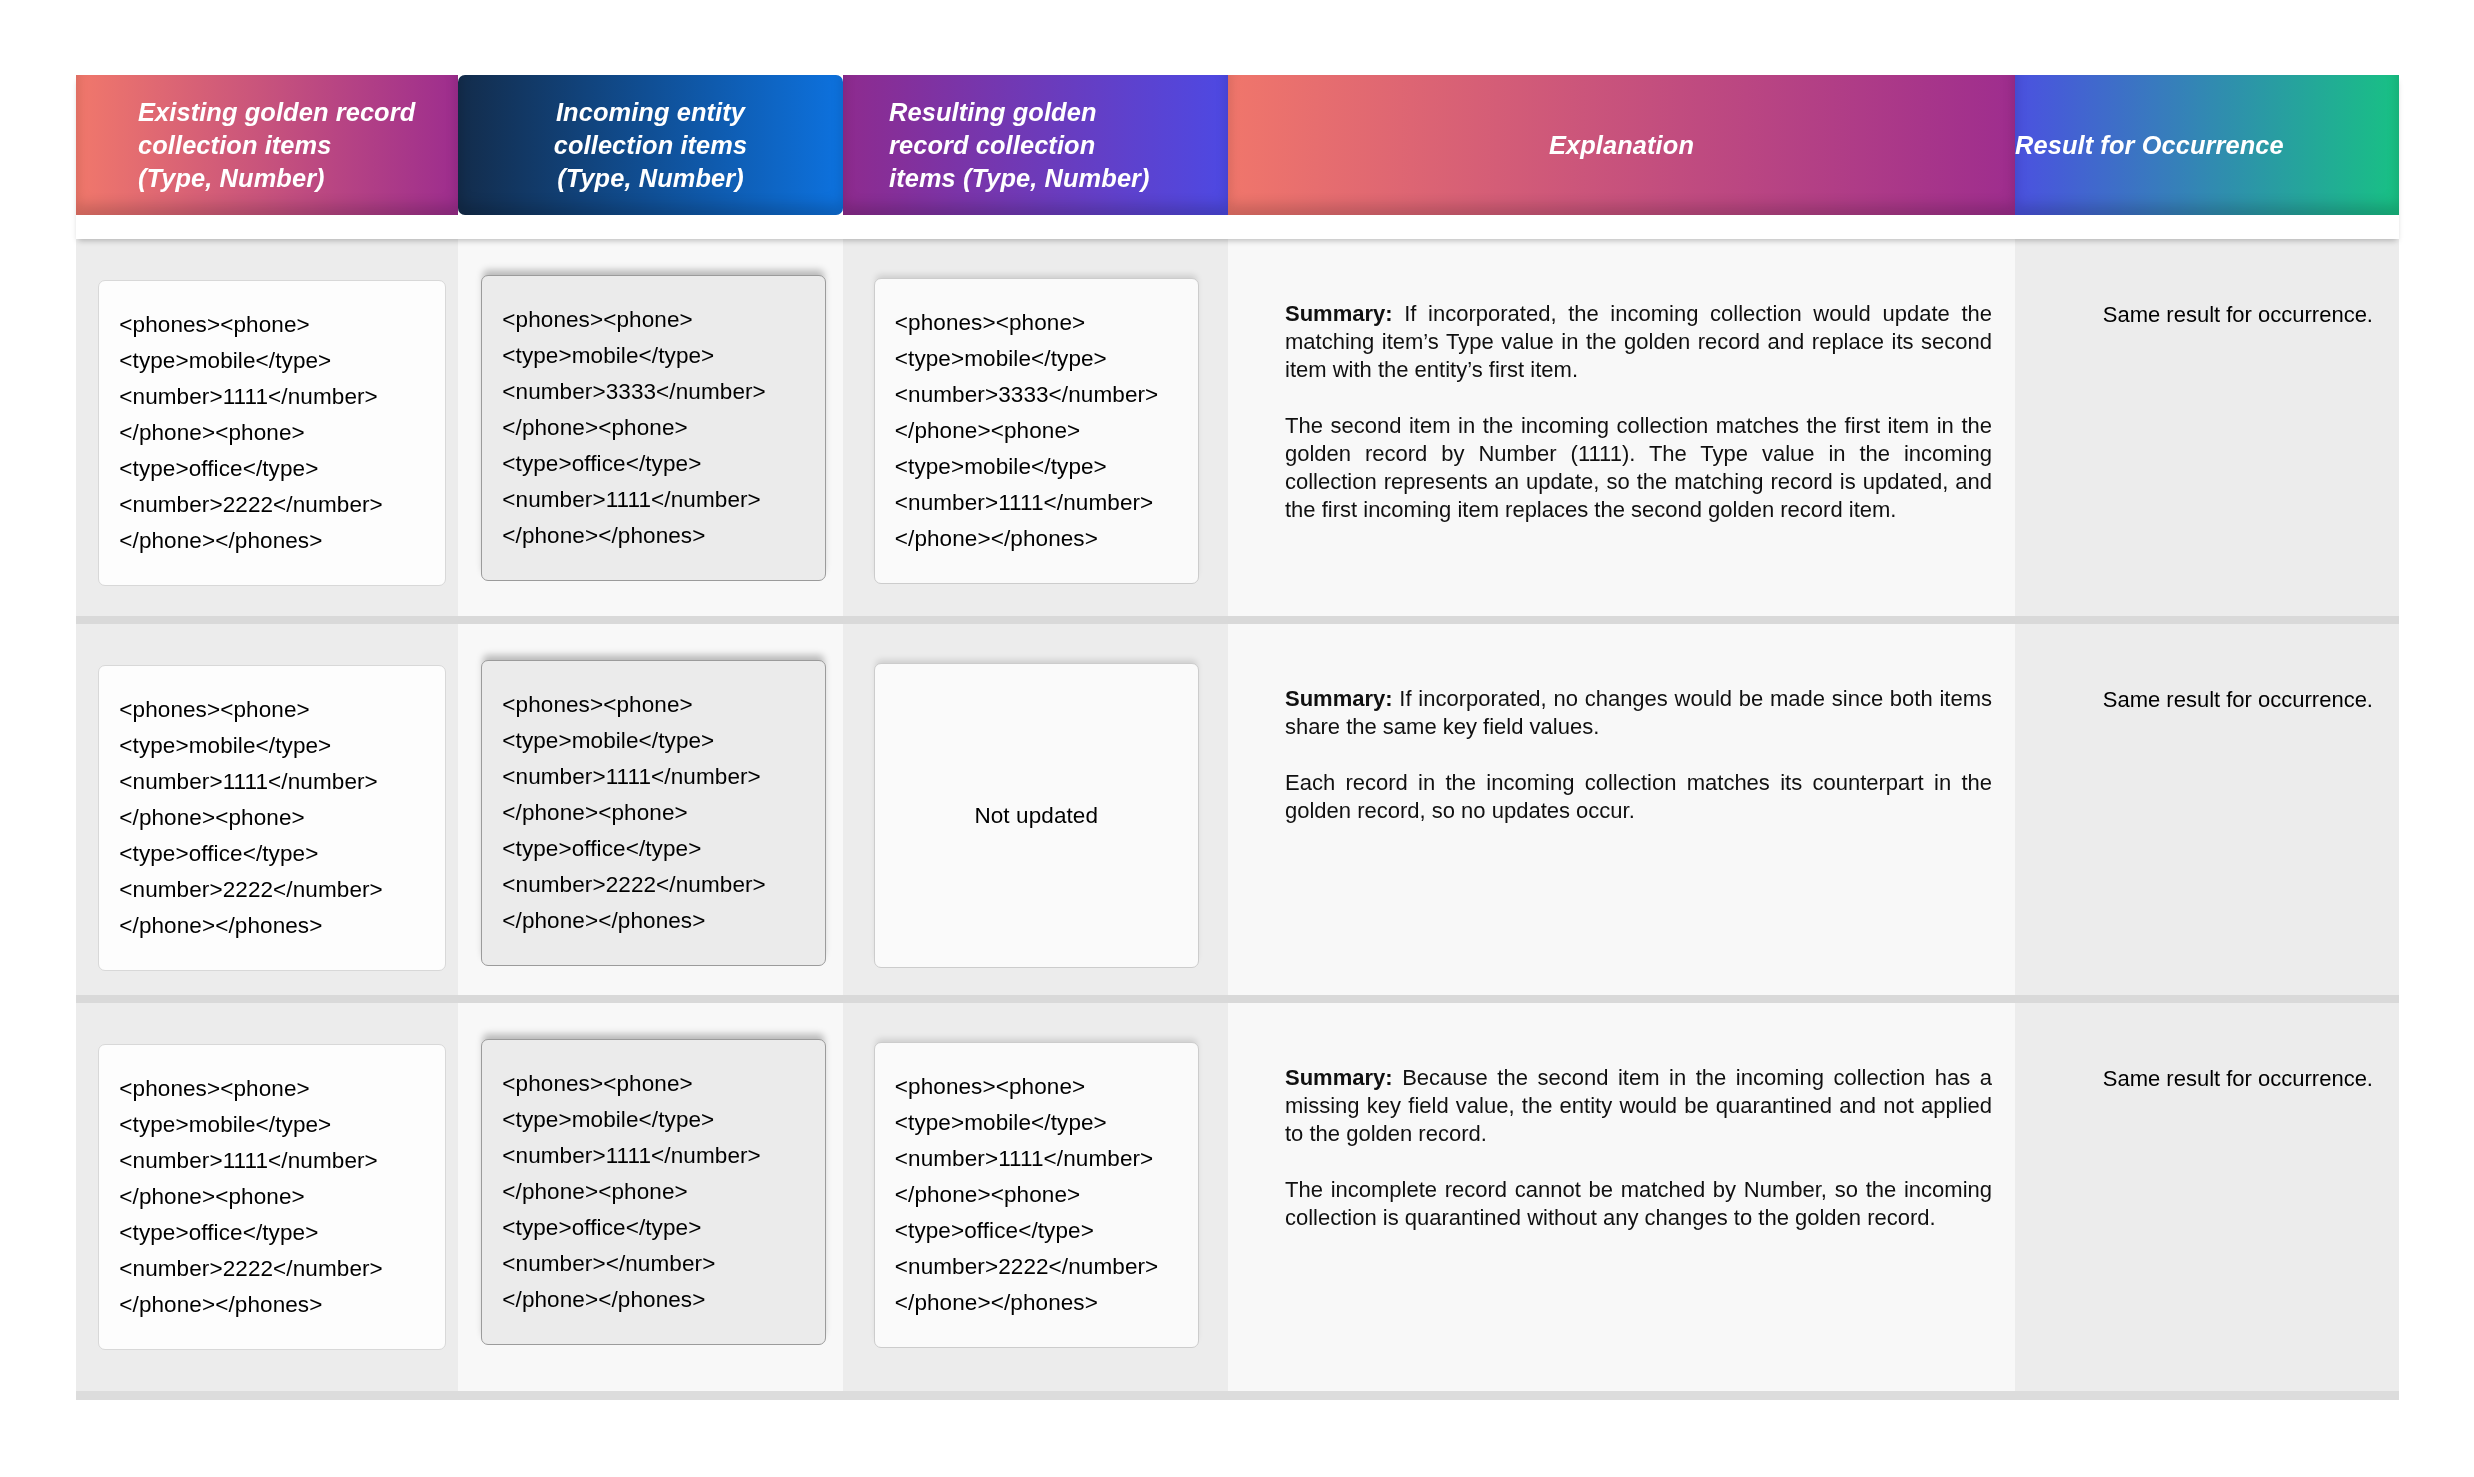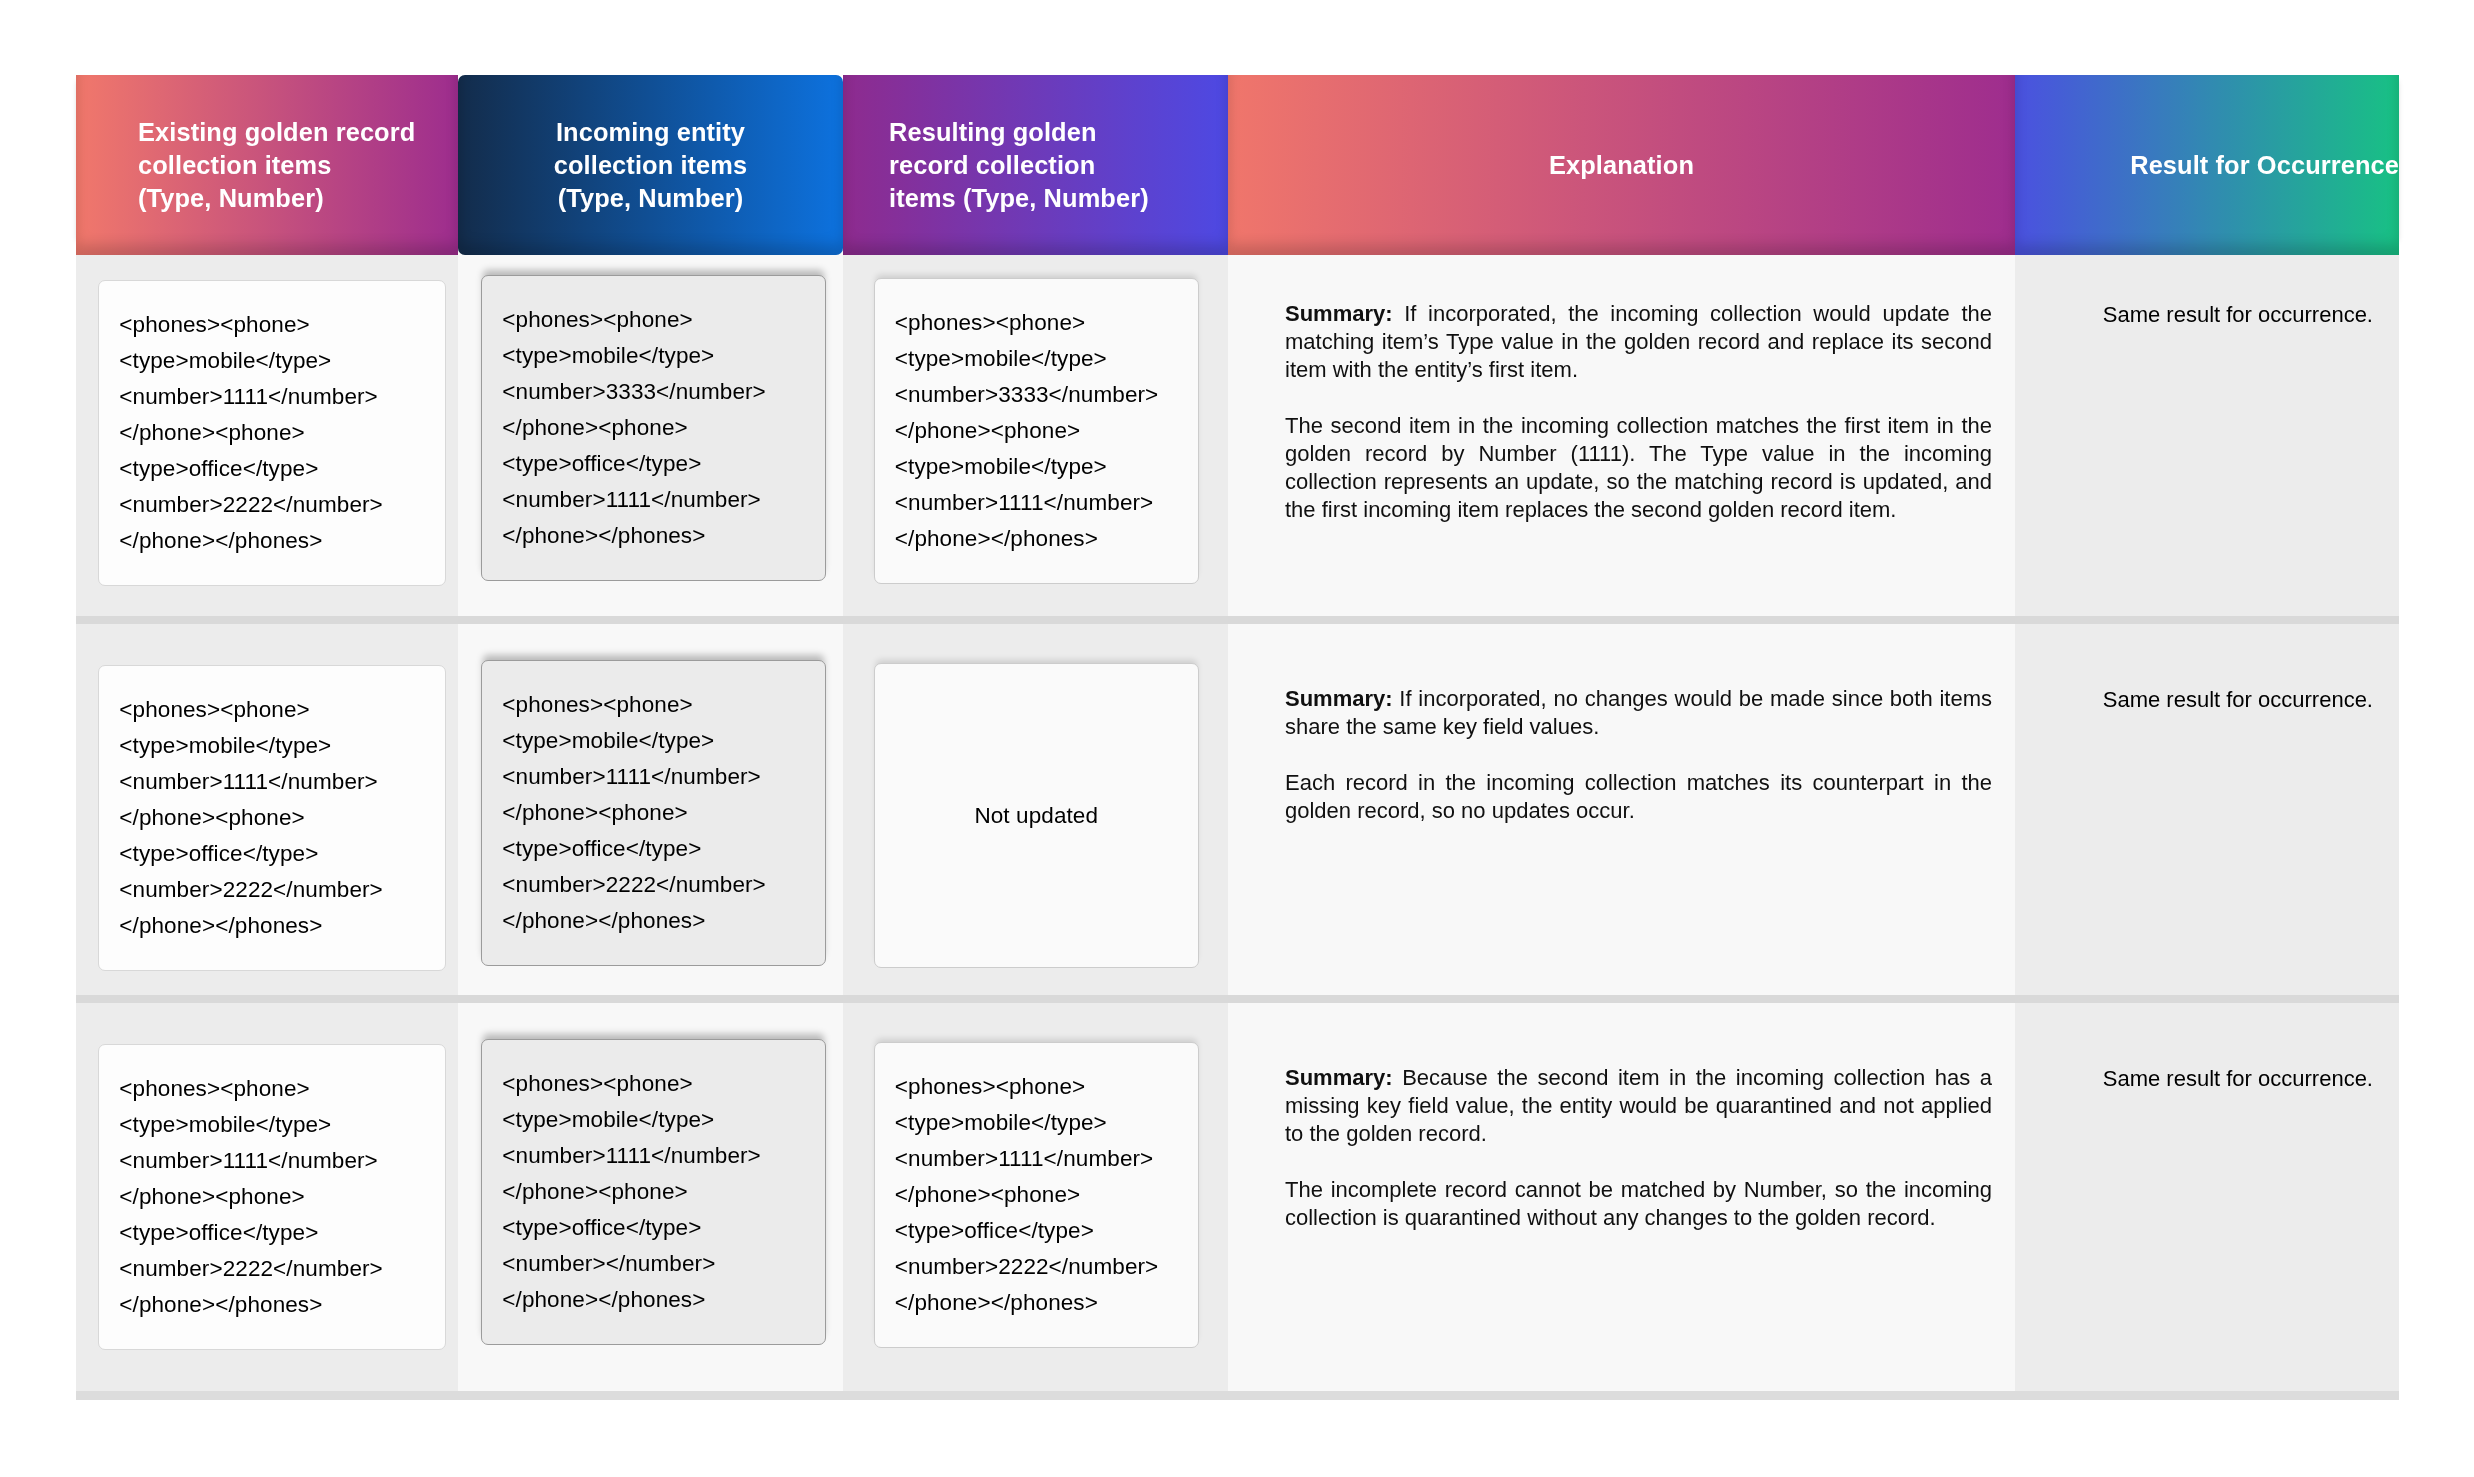--- a/index.html
+++ b/index.html
@@ -13,32 +13,33 @@
   .table-wrap{
     position:absolute;left:76px;top:75px;
     width:2323px;
   }
   .header-row{
     display:flex;width:2323px;height:164px;
     box-shadow:0 4.4px 5.8px -2.2px rgba(0,0,0,0.25);
     position:relative;z-index:2;
   }
   .hcell{
-    display:flex;align-items:center;height:180px;box-sizing:border-box;
+    display:flex;align-items:center;height:140px;box-sizing:border-box;
     box-shadow:inset 0 -10.2px 13px rgba(0,0,0,0.16);
+    font-style:italic;
   }
   .hcell .htext{
     color:#ffffff;font-weight:700;font-size:25.4px;line-height:33px;
     white-space:pre-line;letter-spacing:0.1px;
   }
   .h-c1{width:382px;padding-left:62px;}
   .h-c2{width:385px;justify-content:center;text-align:center;}
   .h-c3{width:385px;padding-left:46px;}
   .h-c4{width:787px;justify-content:center;text-align:center;}
-  .h-c5{width:384px;justify-content:flex-end;text-align:center;}
+  .h-c5{width:384px;justify-content:flex-start;text-align:center;}
 
   .body-row{display:flex;width:2323px;position:relative;z-index:1;}
   .row-sep{width:2323px;height:8px;background:#d9d9d9;}
   .bottom-strip{width:2323px;height:8.7px;background:#dcdcdc;}
 
   .cell{box-sizing:border-box;}
   .c1{width:382px;background:#ececec;}
   .c2{width:385px;background:#f8f8f8;}
   .c3{width:385px;background:#ececec;}
   .c4{width:787px;background:#f8f8f8;}

